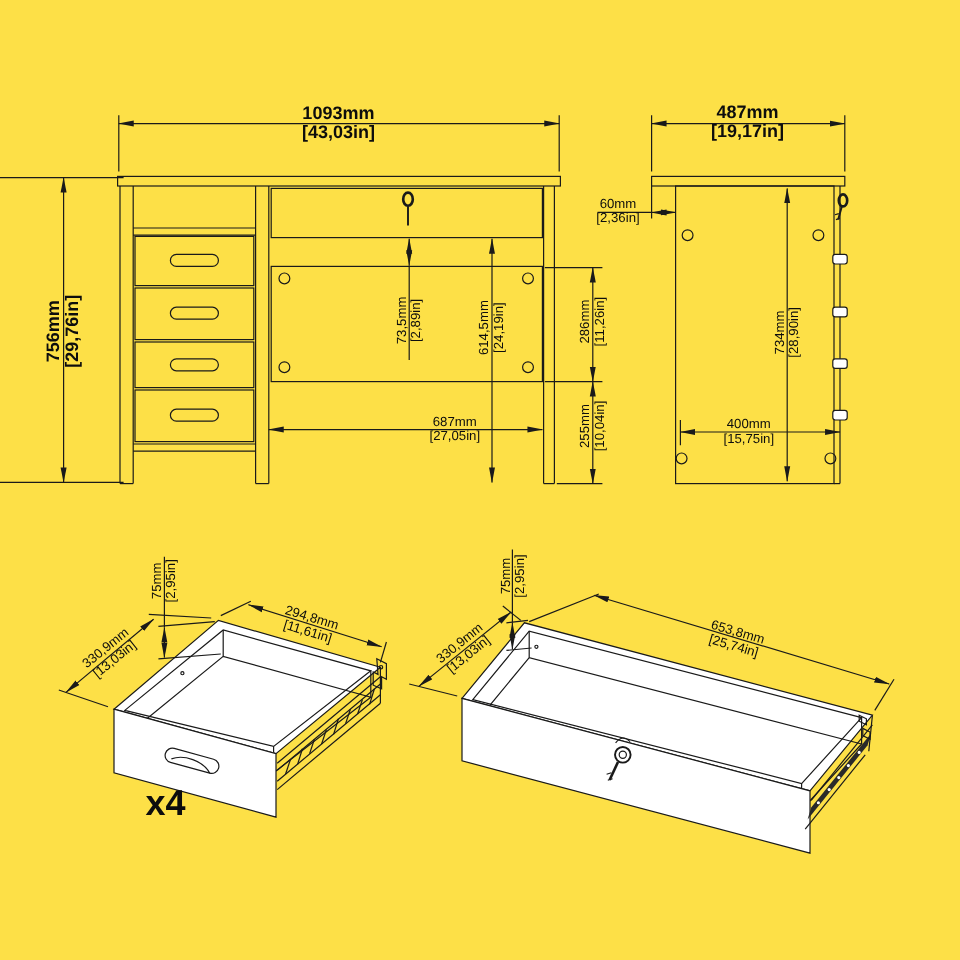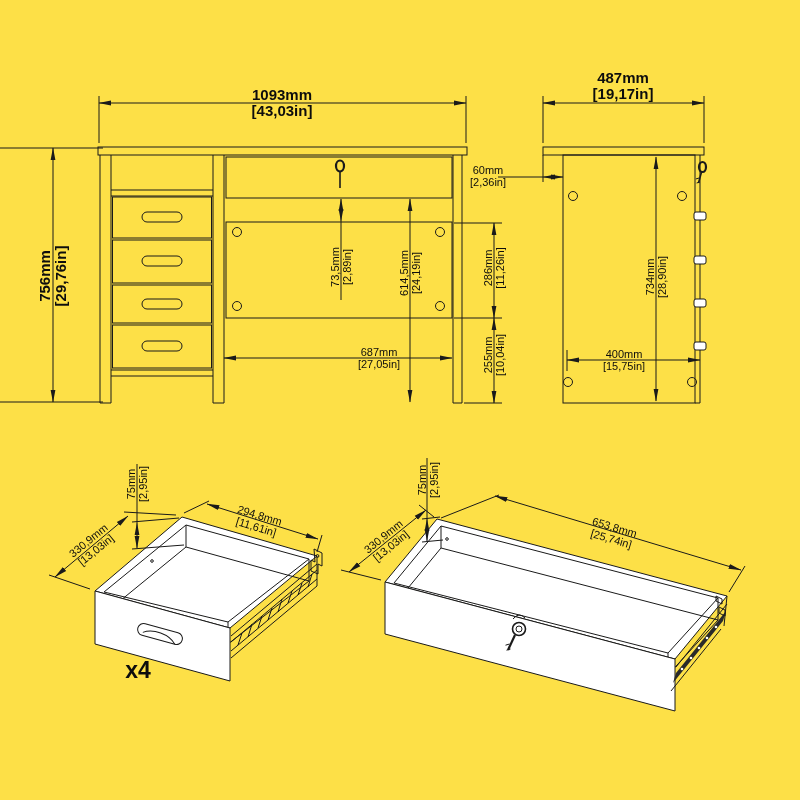--- a/index.html
+++ b/index.html
@@ -16,21 +16,21 @@
   svg .sw15{stroke-width:1.6;}
   .dim{position:absolute;display:flex;flex-direction:column;align-items:center;
        font-size:11px;line-height:12px;white-space:nowrap;
        transform:translate(-50%,-50%);}
   .dim span{display:block;}
   .bold{font-weight:bold;font-size:15px;line-height:16px;}
   .rot90{transform:translate(-50%,-50%) rotate(-90deg);}
   .rotm39{transform:translate(-50%,-50%) rotate(-39deg);}
   .rot17{transform:translate(-50%,-50%) rotate(17deg);}
   .rot16{transform:translate(-50%,-50%) rotate(16.5deg);}
-  .qty{position:absolute;font-weight:bold;font-size:23px;transform:translate(-50%,-50%);}
+  .qty{position:absolute;font-weight:bold;font-size:30px;transform:translate(-50%,-50%);}
 </style>
 </head>
 <body>
 
 <div class="stage">
 
 <svg width="800" height="800" viewBox="0 0 800 800">
   <defs>
     <marker id="arr" viewBox="0 0 12 6" refX="11.5" refY="3" markerWidth="13" markerHeight="6.5" orient="auto-start-reverse" markerUnits="userSpaceOnUse">
       <path class="fb" d="M0,0.7 L12,3 L0,5.3 Z"></path>
@@ -235,25 +235,25 @@
   </div>
   <div class="dim rot90" style="left:494px;top:268px">
     <span>286mm</span>
     <span>[11,26in]</span>
   </div>
   <div class="dim rot90" style="left:494px;top:355px">
     <span>255mm</span>
     <span>[10,04in]</span>
   </div>
 
-  <div class="dim bold" style="left:623px;top:86px">
+  <div class="dim bold" style="left:623px;top:102px">
     <span>487mm</span>
     <span>[19,17in]</span>
   </div>
-  <div class="dim" style="left:488px;top:176px">
+  <div class="dim" style="left:515px;top:176px">
     <span>60mm</span>
     <span>[2,36in]</span>
   </div>
   <div class="dim rot90" style="left:656px;top:277px">
     <span>734mm</span>
     <span>[28,90in]</span>
   </div>
   <div class="dim" style="left:624px;top:360px">
     <span>400mm</span>
     <span>[15,75in]</span>

